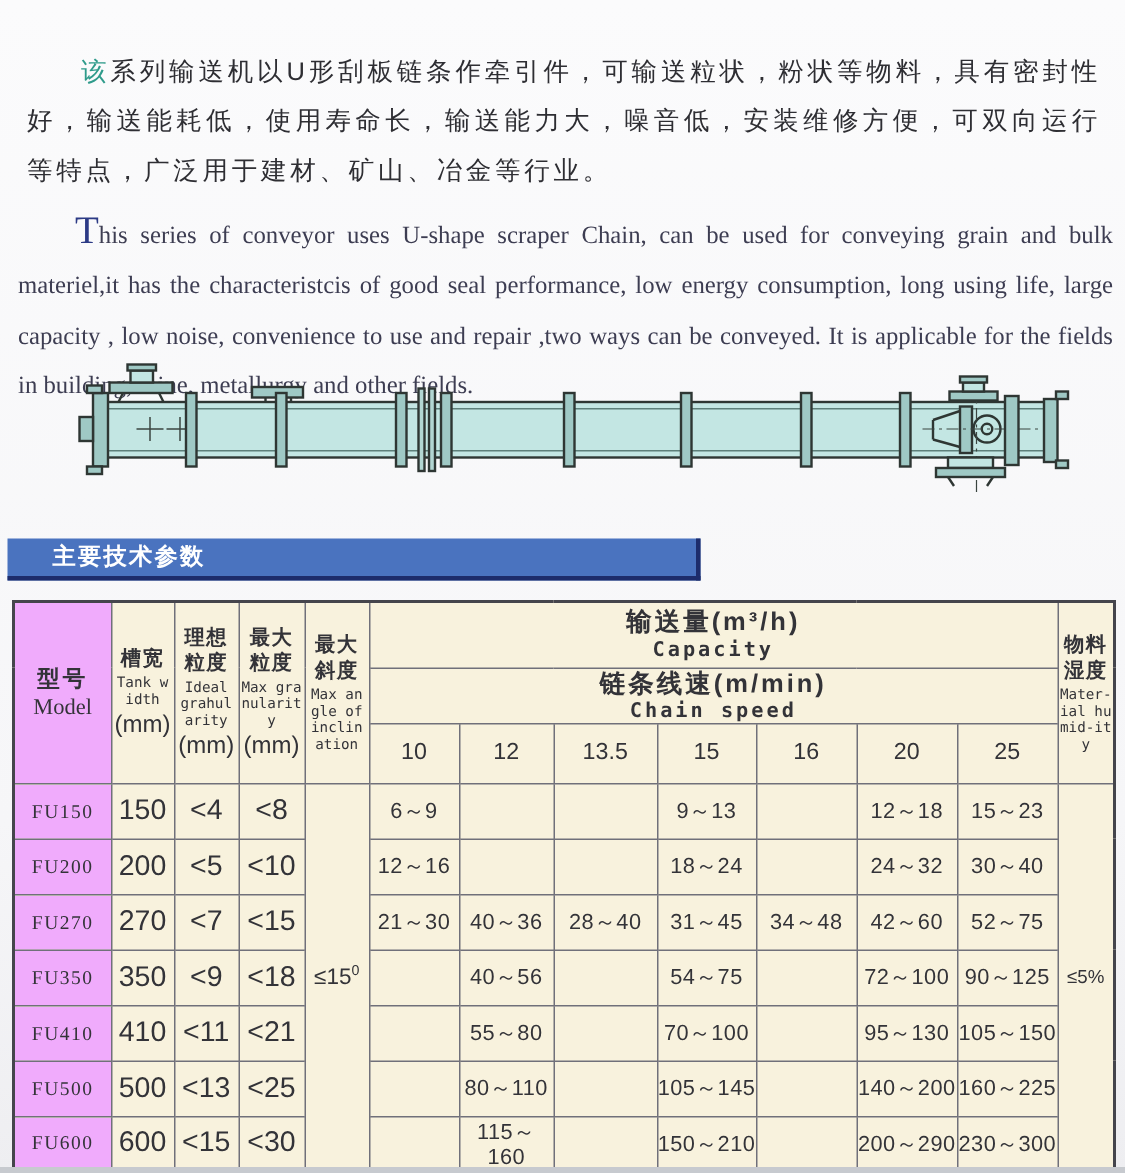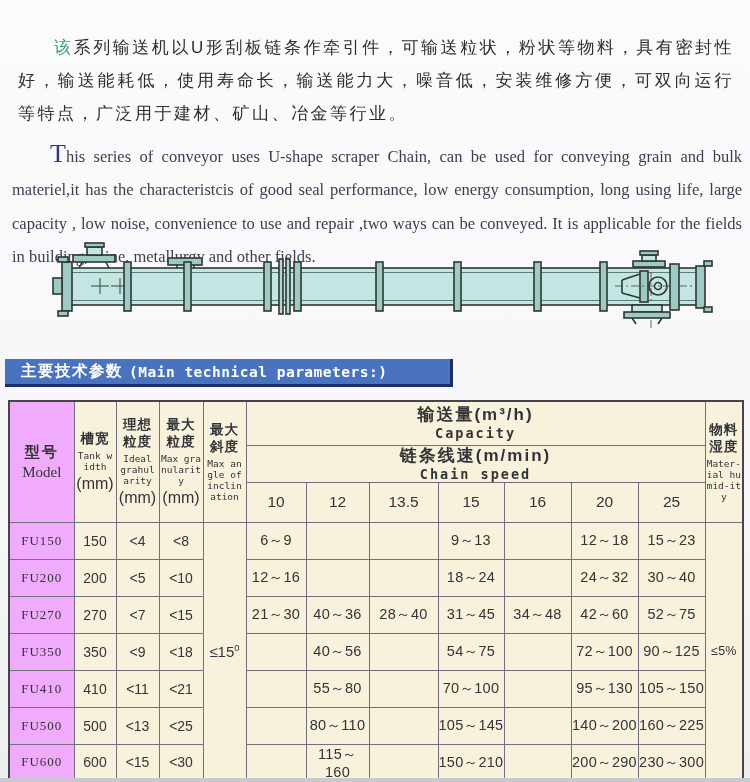--- a/index.html
+++ b/index.html
@@ -21,21 +21,21 @@
     font-size:16.5px;line-height:33.5px;color:#3d3d52;
     text-align:justify;text-indent:38px;
   }
   .para-en .drop-t{font-size:26px;color:#2c3a85;}
   
   .drawing{position:absolute;left:40px;top:238px;width:710px;height:112px;}
   
   .banner{
     position:absolute;left:5px;top:359px;width:429px;height:25px;
     background:#4a73bf;border-right:3px solid #1d2c6b;border-bottom:3px solid #1d2c6b;
-    color:#ffffff;display:flex;align-items:center;padding-left:16px;box-sizing:content-box;
+    color:#ffffff;display:flex;align-items:center;padding-left:30px;box-sizing:content-box;
     font-weight:bold;font-size:15.5px;letter-spacing:1.5px;white-space:nowrap;
   }
   .banner .b-en{font-family:"DejaVu Sans Mono",monospace;font-size:14.5px;margin-left:6px;letter-spacing:0.5px;}
   
   table.spec{
     position:absolute;left:8px;top:400px;width:734px;
     border-collapse:collapse;table-layout:fixed;
     background:#f8f2dd;border:2px solid #45454c;
   }
   table.spec th,table.spec td{
@@ -50,21 +50,21 @@
   .zh{font-size:15px;letter-spacing:2px;font-weight:600;}
   .en-serif{font-family:"Liberation Serif",serif;font-size:15px;font-weight:normal;margin-top:2px;}
   .zh-sm{font-size:13.5px;letter-spacing:1px;font-weight:600;line-height:17px;}
   .en-xs{font-family:"DejaVu Sans Mono",monospace;font-size:9.5px;font-weight:normal;
          line-height:11px;word-break:break-all;margin-top:3px;padding:0 1px;}
   .unit{font-size:16px;font-weight:normal;margin-top:3px;}
   .zh-lg{font-size:17px;letter-spacing:2px;font-weight:600;line-height:20px;}
   .en-mono{font-family:"DejaVu Sans Mono",monospace;font-size:13.5px;font-weight:bold;letter-spacing:2px;line-height:16px;}
   .speed-h{font-size:15.5px;font-weight:normal;}
   .c-model{font-family:Liberation Serif, serif;font-size:13px;letter-spacing:1px;}
-  .c-num{font-size:14px;}
+  .c-num{font-size:19px;}
   .c-cap{font-size:14.5px;letter-spacing:0.3px;}
   .c-angle{font-size:15px;}
   .c-angle sup{font-size:9.5px;}
   .c-hum{font-size:12.5px;letter-spacing:0;}
   .bottom-strip{position:absolute;left:0;top:778px;width:750px;height:4px;background:#c7cacf;}
 </style>
 </head>
 <body>
 
 <p class="para-zh"><span class="lead-char">该</span><span>系列输送机以U形刮板链条作牵引件，可输送粒状，粉状等物料，具有密封性好，输送能耗低，使用寿命长，输送能力大，噪音低，安装维修方便，可双向运行等特点，广泛用于建材、矿山、冶金等行业。</span></p>
@@ -152,21 +152,20 @@
       <rect x="630" y="26" width="9" height="46" fill="#9fc9c5"></rect>
       <rect x="656" y="28" width="9" height="42" fill="#9fc9c5"></rect>
       <rect x="664" y="23" width="8" height="5" fill="#9fc9c5"></rect>
       <rect x="664" y="69" width="8" height="5" fill="#9fc9c5"></rect>
     </g>
   </g>
 </svg>
 
 <div class="banner">
   <span>主要技术参数</span>
-  <span class="b-en">(Main technical parameters:)</span>
 </div>
 
 <table class="spec">
   <colgroup>
     <col style="width:65px">
       <col style="width:42px">
       <col style="width:43px">
       <col style="width:44px">
       <col style="width:43px">
     <col style="width:60px">

